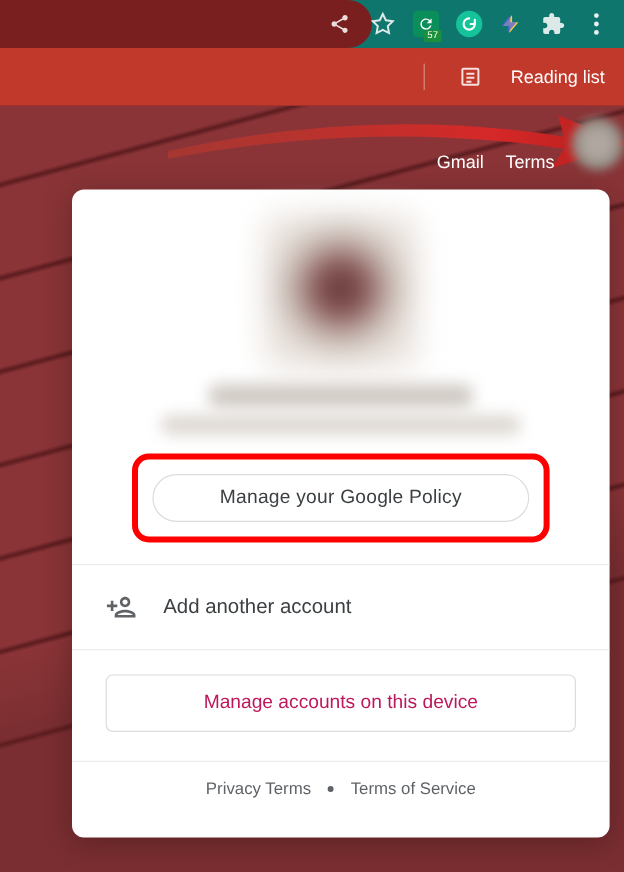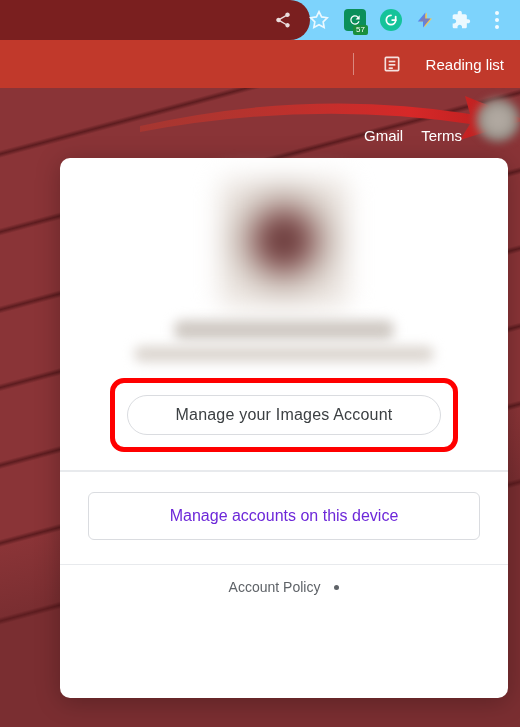--- a/index.html
+++ b/index.html
@@ -6,21 +6,21 @@
     body {
       width: 520px;
       height: 727px;
       font-family: Arial, sans-serif;
       overflow: hidden;
       position: relative;
       background: #6d2427;
     }
     .browser-bar {
       height: 40px;
-      background: #7dd3fc;
+      background: #0f766e;
       display: flex;
       align-items: center;
       justify-content: flex-end;
       padding: 0 12px;
       gap: 14px;
       position: relative;
       z-index: 3;
     }
     .browser-bar-dark {
       position: absolute;
@@ -241,21 +241,21 @@
     }
     .device-btn-wrap {
       padding: 20px 28px 24px 28px;
     }
     .device-btn {
       width: 100%;
       padding: 14px;
       border: 1px solid #dadce0;
       border-radius: 6px;
       background: #fff;
-      color: #6d28d9;
+      color: #be185d;
       font-size: 16px;
       cursor: pointer;
     }
     .footer-links {
       display: flex;
       justify-content: center;
       align-items: center;
       gap: 14px;
       padding: 14px 0 24px 0;
       font-size: 14px;
@@ -350,25 +350,34 @@
   <path d="M 10 48 Q 180 10 340 36 L 335 18 L 395 42 L 330 62 L 340 46 Q 180 22 10 54 Z" fill="url(#ag)"></path>
 </svg>
 
 <div class="card">
   <div class="profile-section">
     <div class="avatar-large"></div>
     <div class="name-blur"></div>
     <div class="email-blur"></div>
   </div>
   <div class="manage-highlight">
-    <button class="manage-btn">Manage your Images Account</button>
+    <button class="manage-btn">Manage your Google Policy</button>
   </div>
   <div class="divider"></div>
+  <div class="add-row">
+    <div class="add-icon">
+      <svg width="26" height="26" viewBox="0 0 24 24" fill="currentColor">
+          <path d="M15 12c2.21 0 4-1.79 4-4s-1.79-4-4-4-4 1.79-4 4 1.79 4 4 4zm0-6c1.1 0 2 .9 2 2s-.9 2-2 2-2-.9-2-2 .9-2 2-2zm0 8c-2.67 0-8 1.34-8 4v2h16v-2c0-2.66-5.33-4-8-4zm-6 4c.22-.72 3.31-2 6-2 2.7 0 5.8 1.29 6 2H9zm-3-3v-3h3v-2H6V7H4v3H1v2h3v3h2z"></path>
+        </svg>
+    </div>
+    <span>Add another account</span>
+  </div>
   <div class="divider"></div>
   <div class="device-btn-wrap">
     <button class="device-btn">Manage accounts on this device</button>
   </div>
   <div class="divider"></div>
   <div class="footer-links">
-    <span>Account Policy</span>
+    <span>Privacy Terms</span>
     <span class="footer-dot"></span>
+    <span>Terms of Service</span>
   </div>
 </div>
 
 </body></html>

